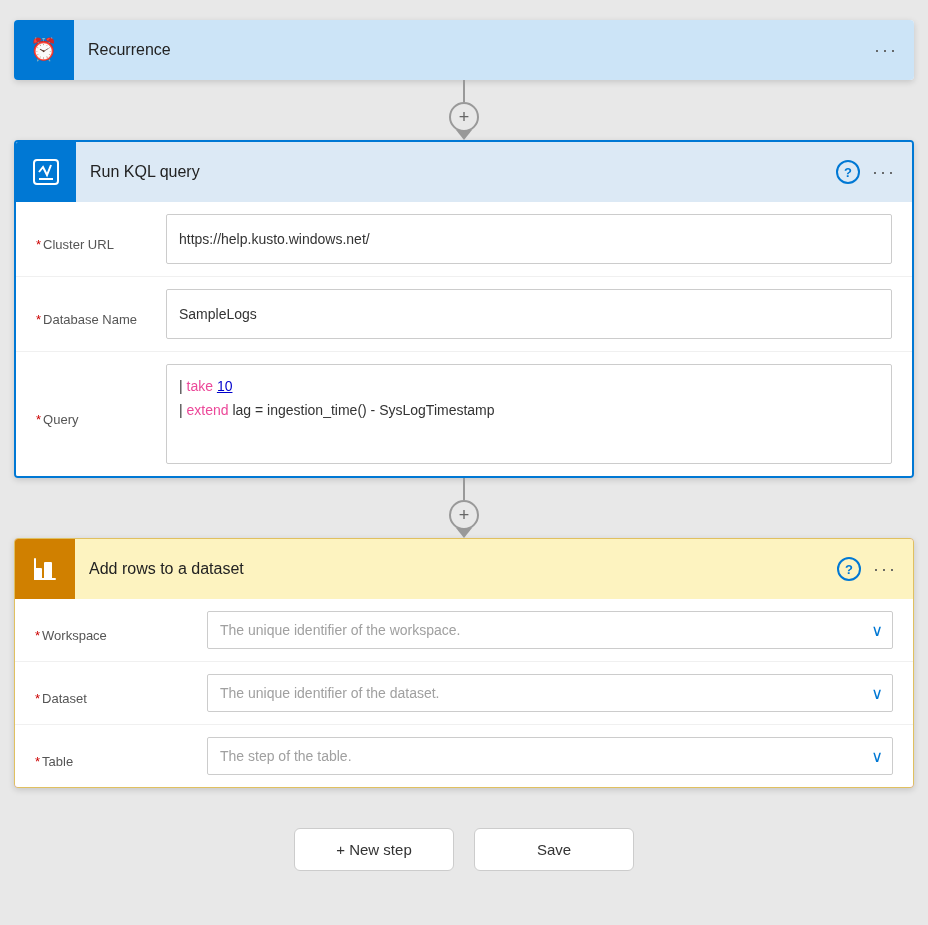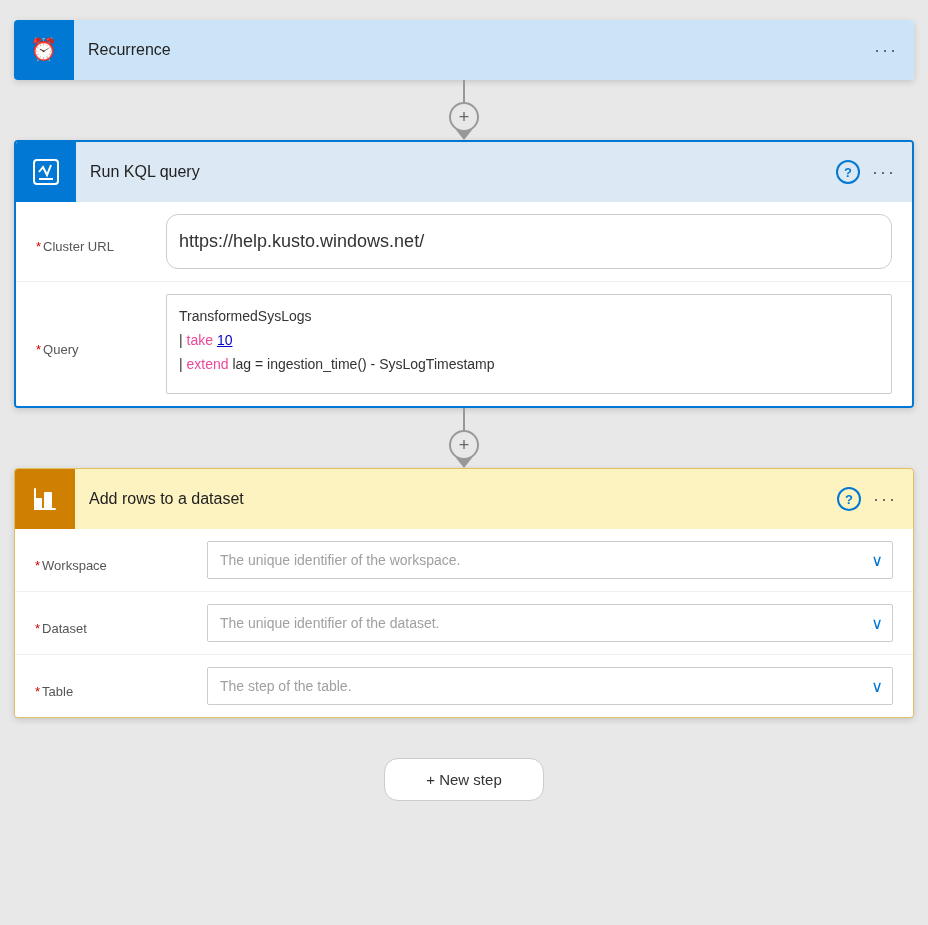--- a/index.html
+++ b/index.html
@@ -126,23 +126,23 @@
       padding-top: 10px;
       flex-shrink: 0;
     }
     .required-star {
       color: #c00;
       margin-right: 2px;
     }
     .field-input {
       flex: 1;
       border: 1px solid #ccc;
-      border-radius: 12px;
+      border-radius: 2px;
       padding: 16px 12px;
-      font-size: 18px;
+      font-size: 14px;
       color: #333;
       background: #fff;
       outline: none;
       min-height: 38px;
     }
     .query-box {
       flex: 1;
       border: 1px solid #ccc;
       border-radius: 2px;
       padding: 10px 12px;
@@ -235,21 +235,21 @@
     .bottom-bar {
       display: flex;
       justify-content: center;
       gap: 20px;
       margin-top: 40px;
       width: 900px;
     }
     .bottom-btn {
       border: 1px solid #ccc;
       background: #fff;
-      border-radius: 14px;
+      border-radius: 6px;
       padding: 12px 40px;
       font-size: 15px;
       cursor: pointer;
       color: #333;
       min-width: 160px;
     }
 
     
     .icon-clock { color: #fff; font-size: 22px; }
   </style>
@@ -293,27 +293,32 @@
     </div>
     <div class="card-body">
 
       <div class="field-row">
         <div class="field-label">
           <span class="required-star">*</span>Cluster URL
         </div>
         <input class="field-input" type="text" value="https://help.kusto.windows.net/" style="">
       </div>
 
+      <div class="field-row">
+        <div class="field-label">
+          <span class="required-star">*</span>Database Name
+        </div>
+        <input class="field-input" type="text" value="SampleLogs" style="">
+      </div>
 
       <div class="field-row">
         <div class="field-label">
           <span class="required-star">*</span>Query
         </div>
         <div class="query-box">
-          <span class="query-line query-text-plain">TransformedSysLogs</span>
           <span class="query-line">
             <span class="query-text-pipe">| </span><span class="query-text-keyword">take </span><span class="query-text-number">10</span>
           </span>
           <span class="query-line">
             <span class="query-text-pipe">| </span><span class="query-text-keyword">extend </span><span>lag = ingestion_time() - SysLogTimestamp</span>
           </span>
         </div>
       </div>
     </div>
   </div>
@@ -376,15 +381,16 @@
             <span class="field-placeholder">The step of the table.</span>
           </div>
           <span class="dropdown-arrow">∨</span>
         </div>
       </div>
     </div>
   </div>
 
   <div class="bottom-bar">
     <button class="bottom-btn">+ New step</button>
+    <button class="bottom-btn">Save</button>
   </div>
 
 </div>
 
 </body></html>

